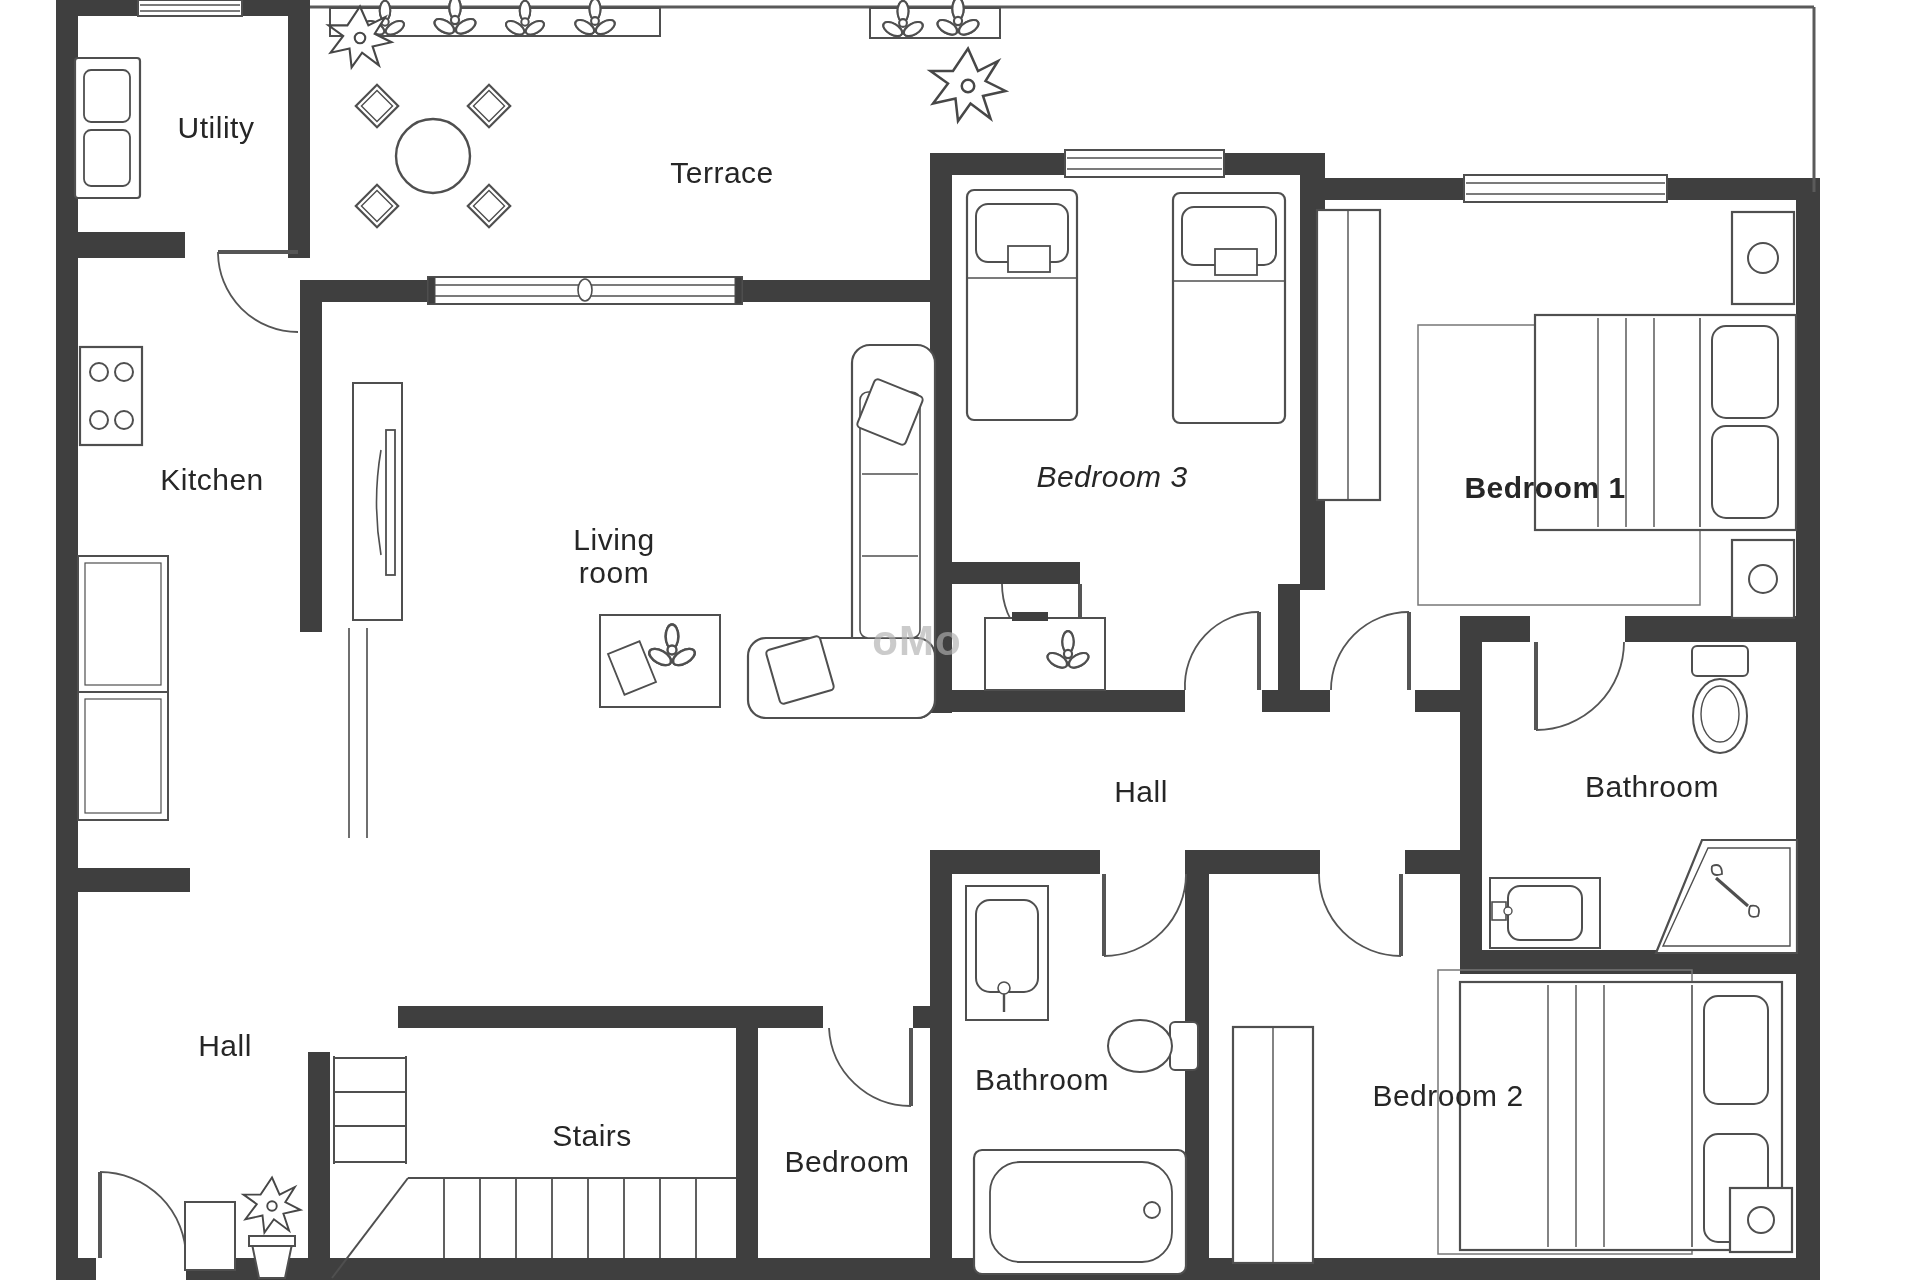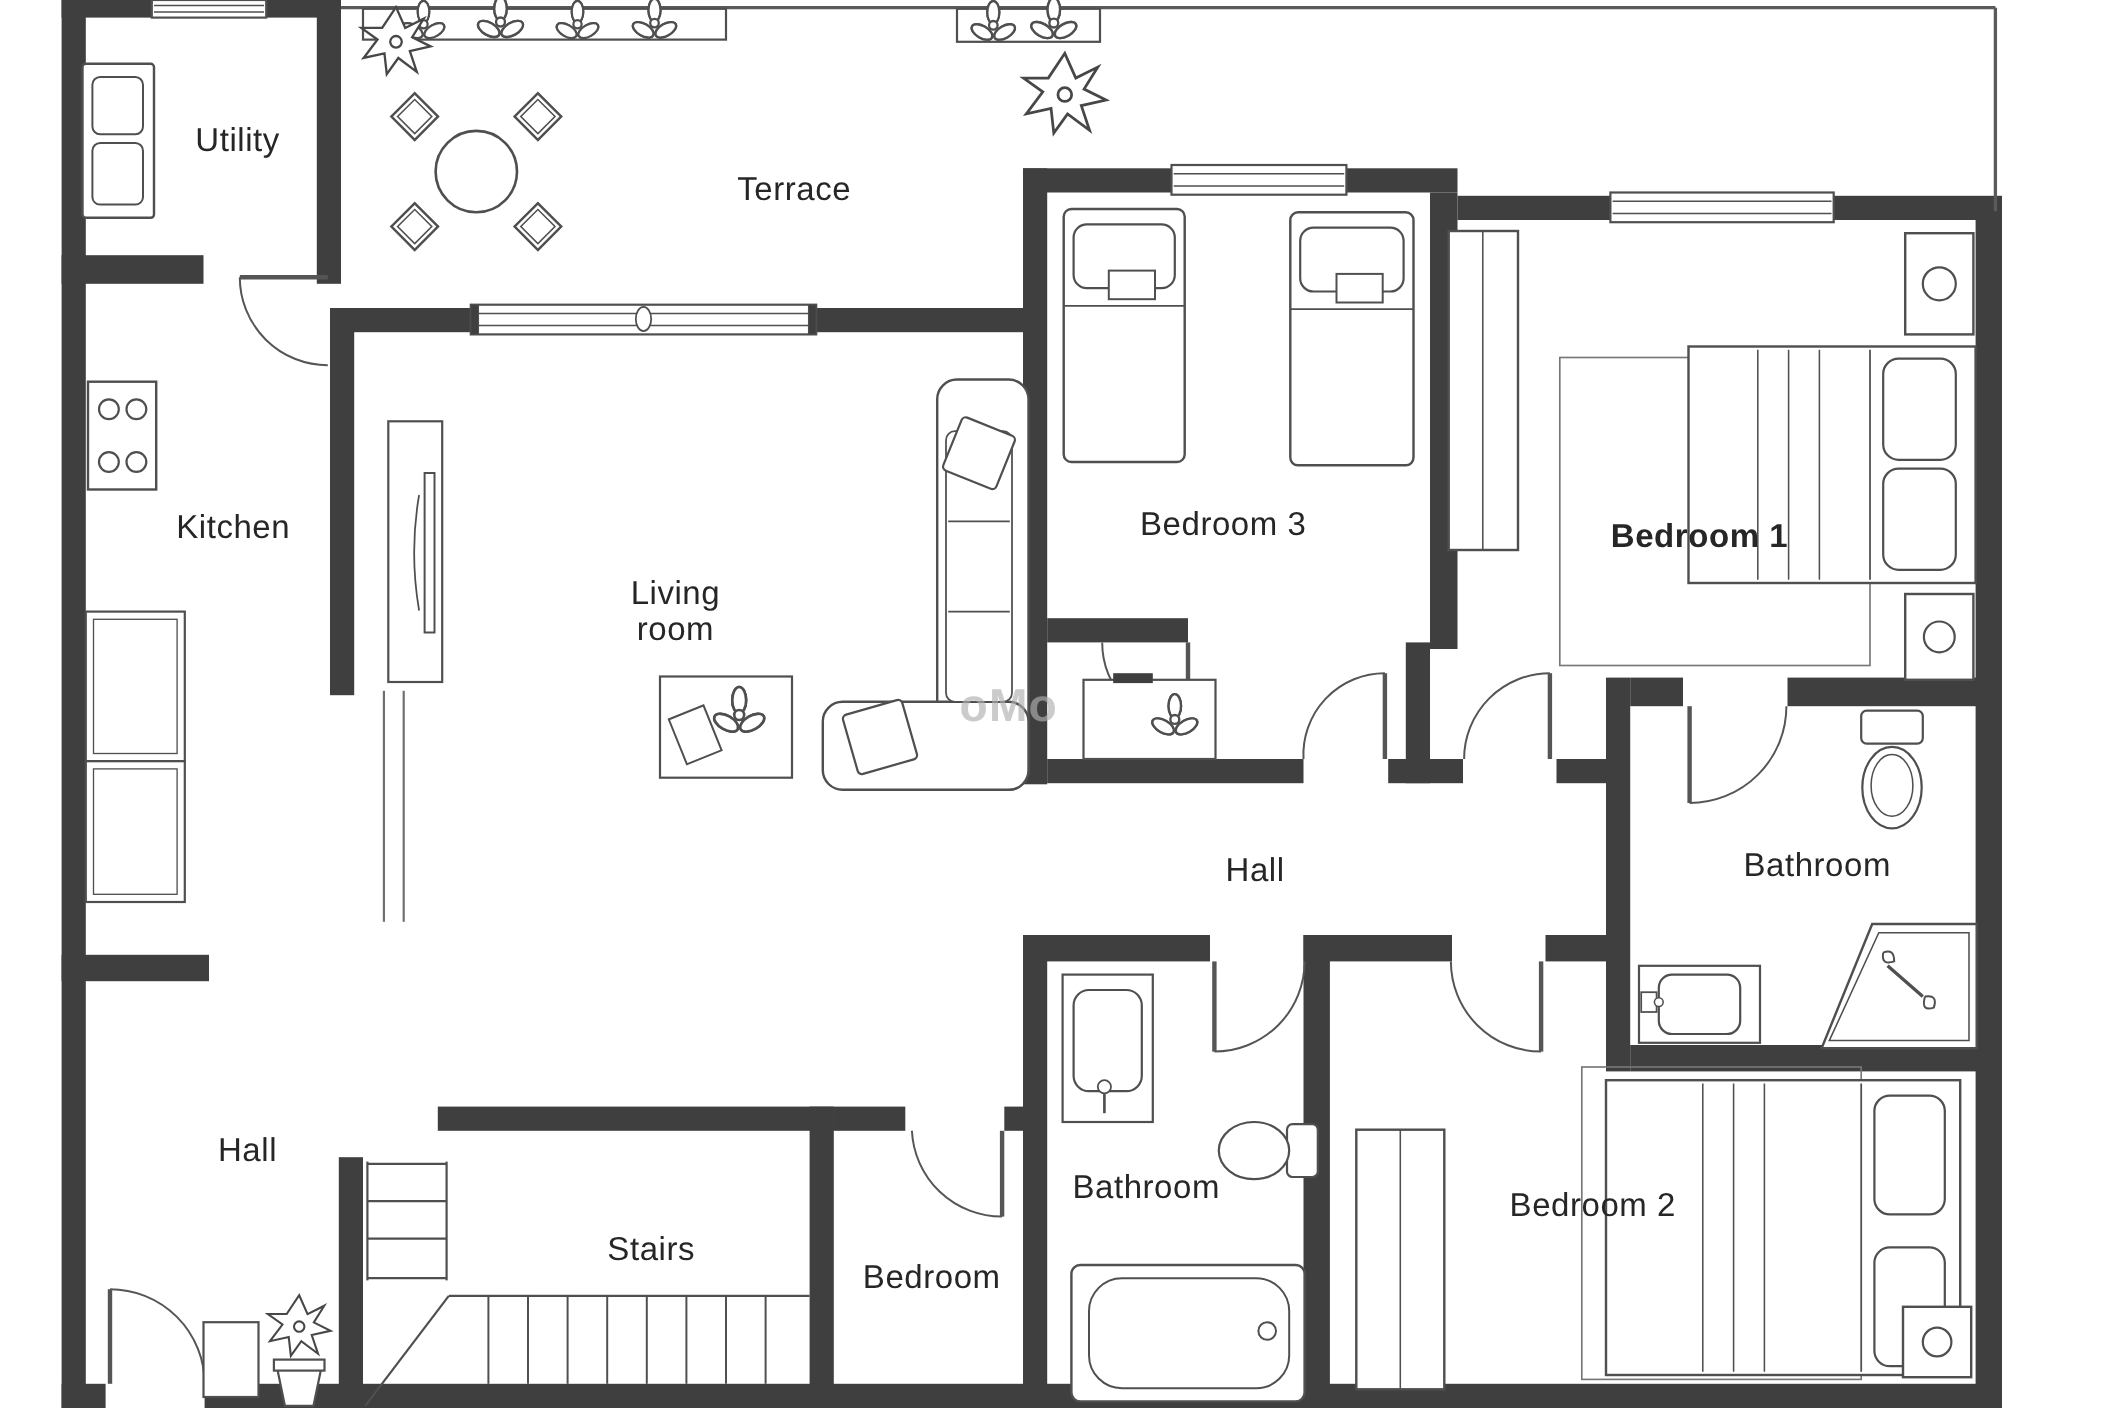--- a/index.html
+++ b/index.html
@@ -338,21 +338,21 @@
   </g>
 </svg>
 
 <div class="room-label" style="left:216px;top:128px;">Utility</div>
 <div class="room-label" style="left:722px;top:141px;margin-top:32px;">Terrace</div>
 <div class="room-label" style="left:212px;top:480px;">Kitchen</div>
 <div class="room-label two-line" style="left:614px;top:556px;">
   <div>Living</div>
   <div>room</div>
 </div>
-<div class="room-label" style="left:1112px;top:477px;">Bedroom 3</div>
+<div class="room-label" style="left:1112px;top:477px;font-style:italic;">Bedroom 3</div>
 <div class="room-label" style="left:1545px;top:488px;font-weight:bold;">Bedroom 1</div>
 <div class="room-label" style="left:1141px;top:792px;">Hall</div>
 <div class="room-label" style="left:1652px;top:787px;">Bathroom</div>
 <div class="room-label" style="left:1448px;top:1096px;text-align:right;">Bedroom 2</div>
 <div class="room-label" style="left:1042px;top:1080px;">Bathroom</div>
 <div class="room-label" style="left:847px;top:1162px;">Bedroom</div>
 <div class="room-label" style="left:592px;top:1136px;">Stairs</div>
 <div class="room-label" style="left:225px;top:1046px;">Hall</div>
 <div class="watermark" style="left:917px;top:641px;">oMo</div>
 </div>

